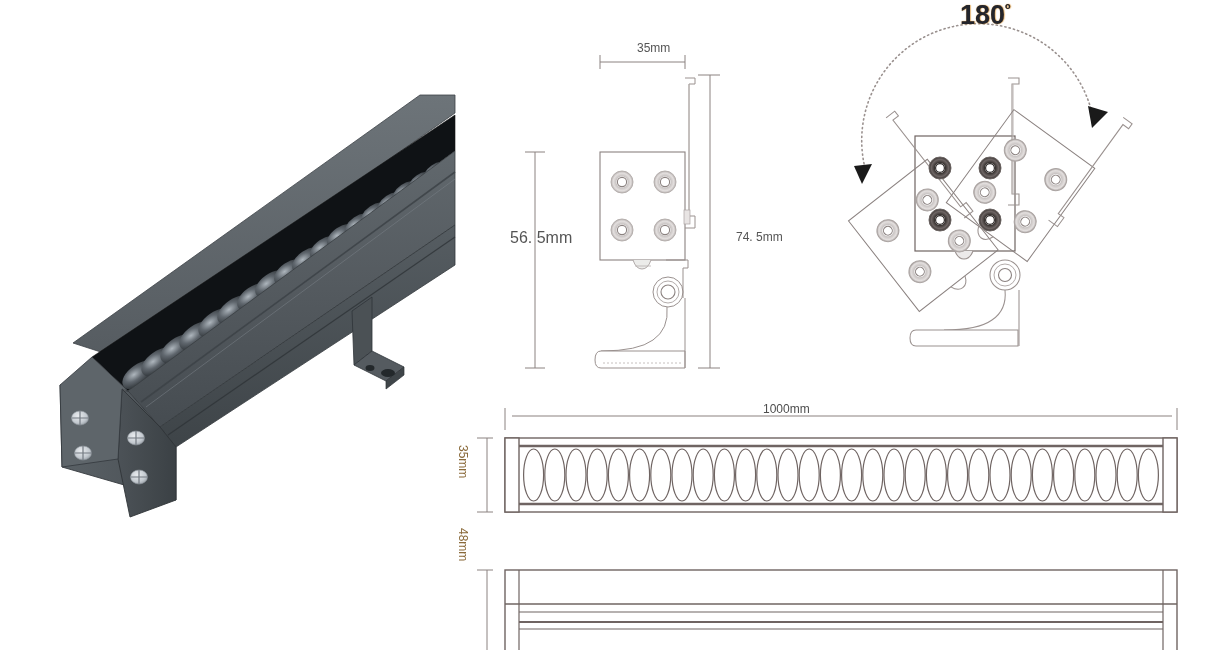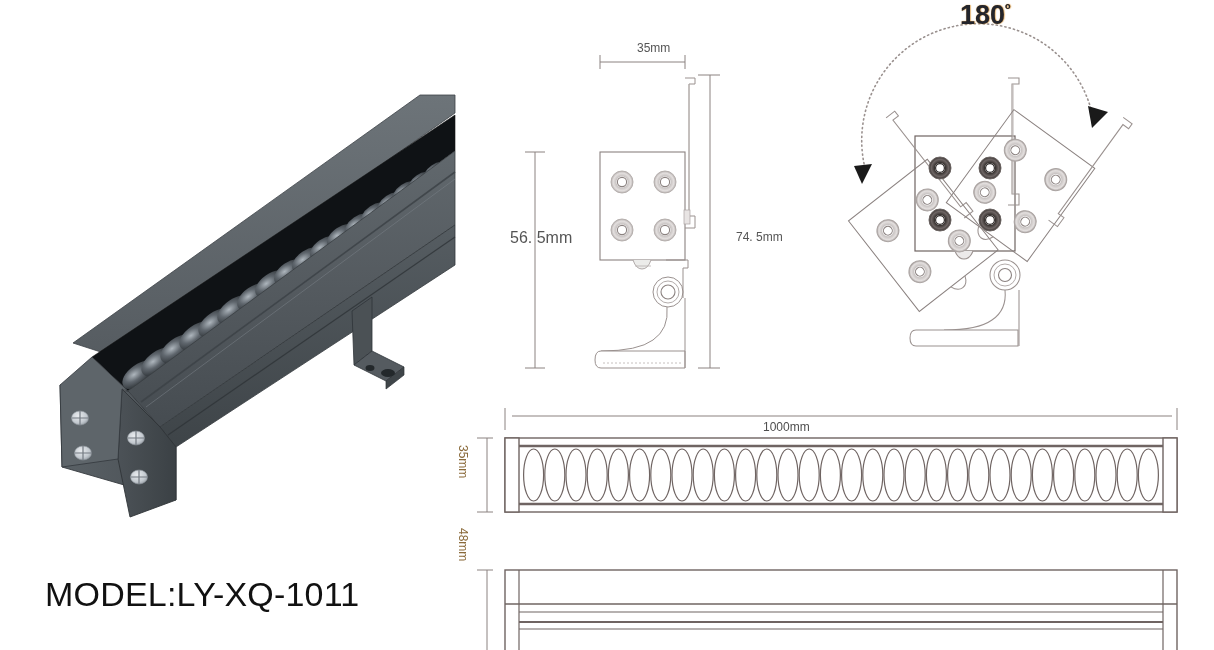--- a/index.html
+++ b/index.html
@@ -144,21 +144,20 @@
       <g>
         <polygon points="352,256 372,242 372,296 354,310" fill="#4b5155" stroke="#2f3438" stroke-width=".8"></polygon>
         <polygon points="354,310 372,296 404,312 386,326" fill="#555b60" stroke="#2f3438" stroke-width=".8"></polygon>
         <polygon points="386,326 404,312 404,320 386,334" fill="#3f4549" stroke="#2f3438" stroke-width=".7"></polygon>
         <ellipse cx="370" cy="313" rx="4.5" ry="3" fill="#23282b"></ellipse>
         <ellipse cx="388" cy="318" rx="7" ry="4" fill="#23282b"></ellipse>
       </g>
     </svg>
   </div>
 
-  <div class="model-text">MODEL:LY-XQ-1011</div>
 
   <svg class="tech" style="left:470px;top:30px;width:330px;height:350px;" viewBox="0 0 330 350">
     <defs>
       <radialGradient id="gHole" cx="0.5" cy="0.5" r="0.5">
         <stop offset="0" stop-color="#ffffff"></stop>
         <stop offset="0.45" stop-color="#ffffff"></stop>
         <stop offset="0.55" stop-color="#c9c4c3"></stop>
         <stop offset="0.8" stop-color="#e3dfde"></stop>
         <stop offset="1" stop-color="#b8b2b1"></stop>
       </radialGradient>
@@ -368,19 +367,19 @@
         <ellipse cx="566.20" cy="85" rx="10.00" ry="26"></ellipse>
         <ellipse cx="587.40" cy="85" rx="10.00" ry="26"></ellipse>
         <ellipse cx="608.60" cy="85" rx="10.00" ry="26"></ellipse>
         <ellipse cx="629.80" cy="85" rx="10.00" ry="26"></ellipse>
         <ellipse cx="651.00" cy="85" rx="10.00" ry="26"></ellipse>
         <ellipse cx="672.20" cy="85" rx="10.00" ry="26"></ellipse>
         <ellipse cx="693.40" cy="85" rx="10.00" ry="26"></ellipse>
       </g>
   </svg>
 
-  <div class="dim" style="left:763px;top:420px;font-size:12px;color:#4e4e4e;">1000mm</div>
+  <div class="dim" style="left:763px;top:402px;font-size:12px;color:#4e4e4e;">1000mm</div>
 
   <div class="dim dim-v" style="left:470px;top:445px;font-size:12px;transform:rotate(90deg);color:#8a6a3a;">35mm</div>
 
   <div class="dim dim-v" style="left:470px;top:528px;font-size:12px;transform:rotate(90deg);color:#8a6a3a;">48mm</div>
 
 </div>
 
 </body></html>

